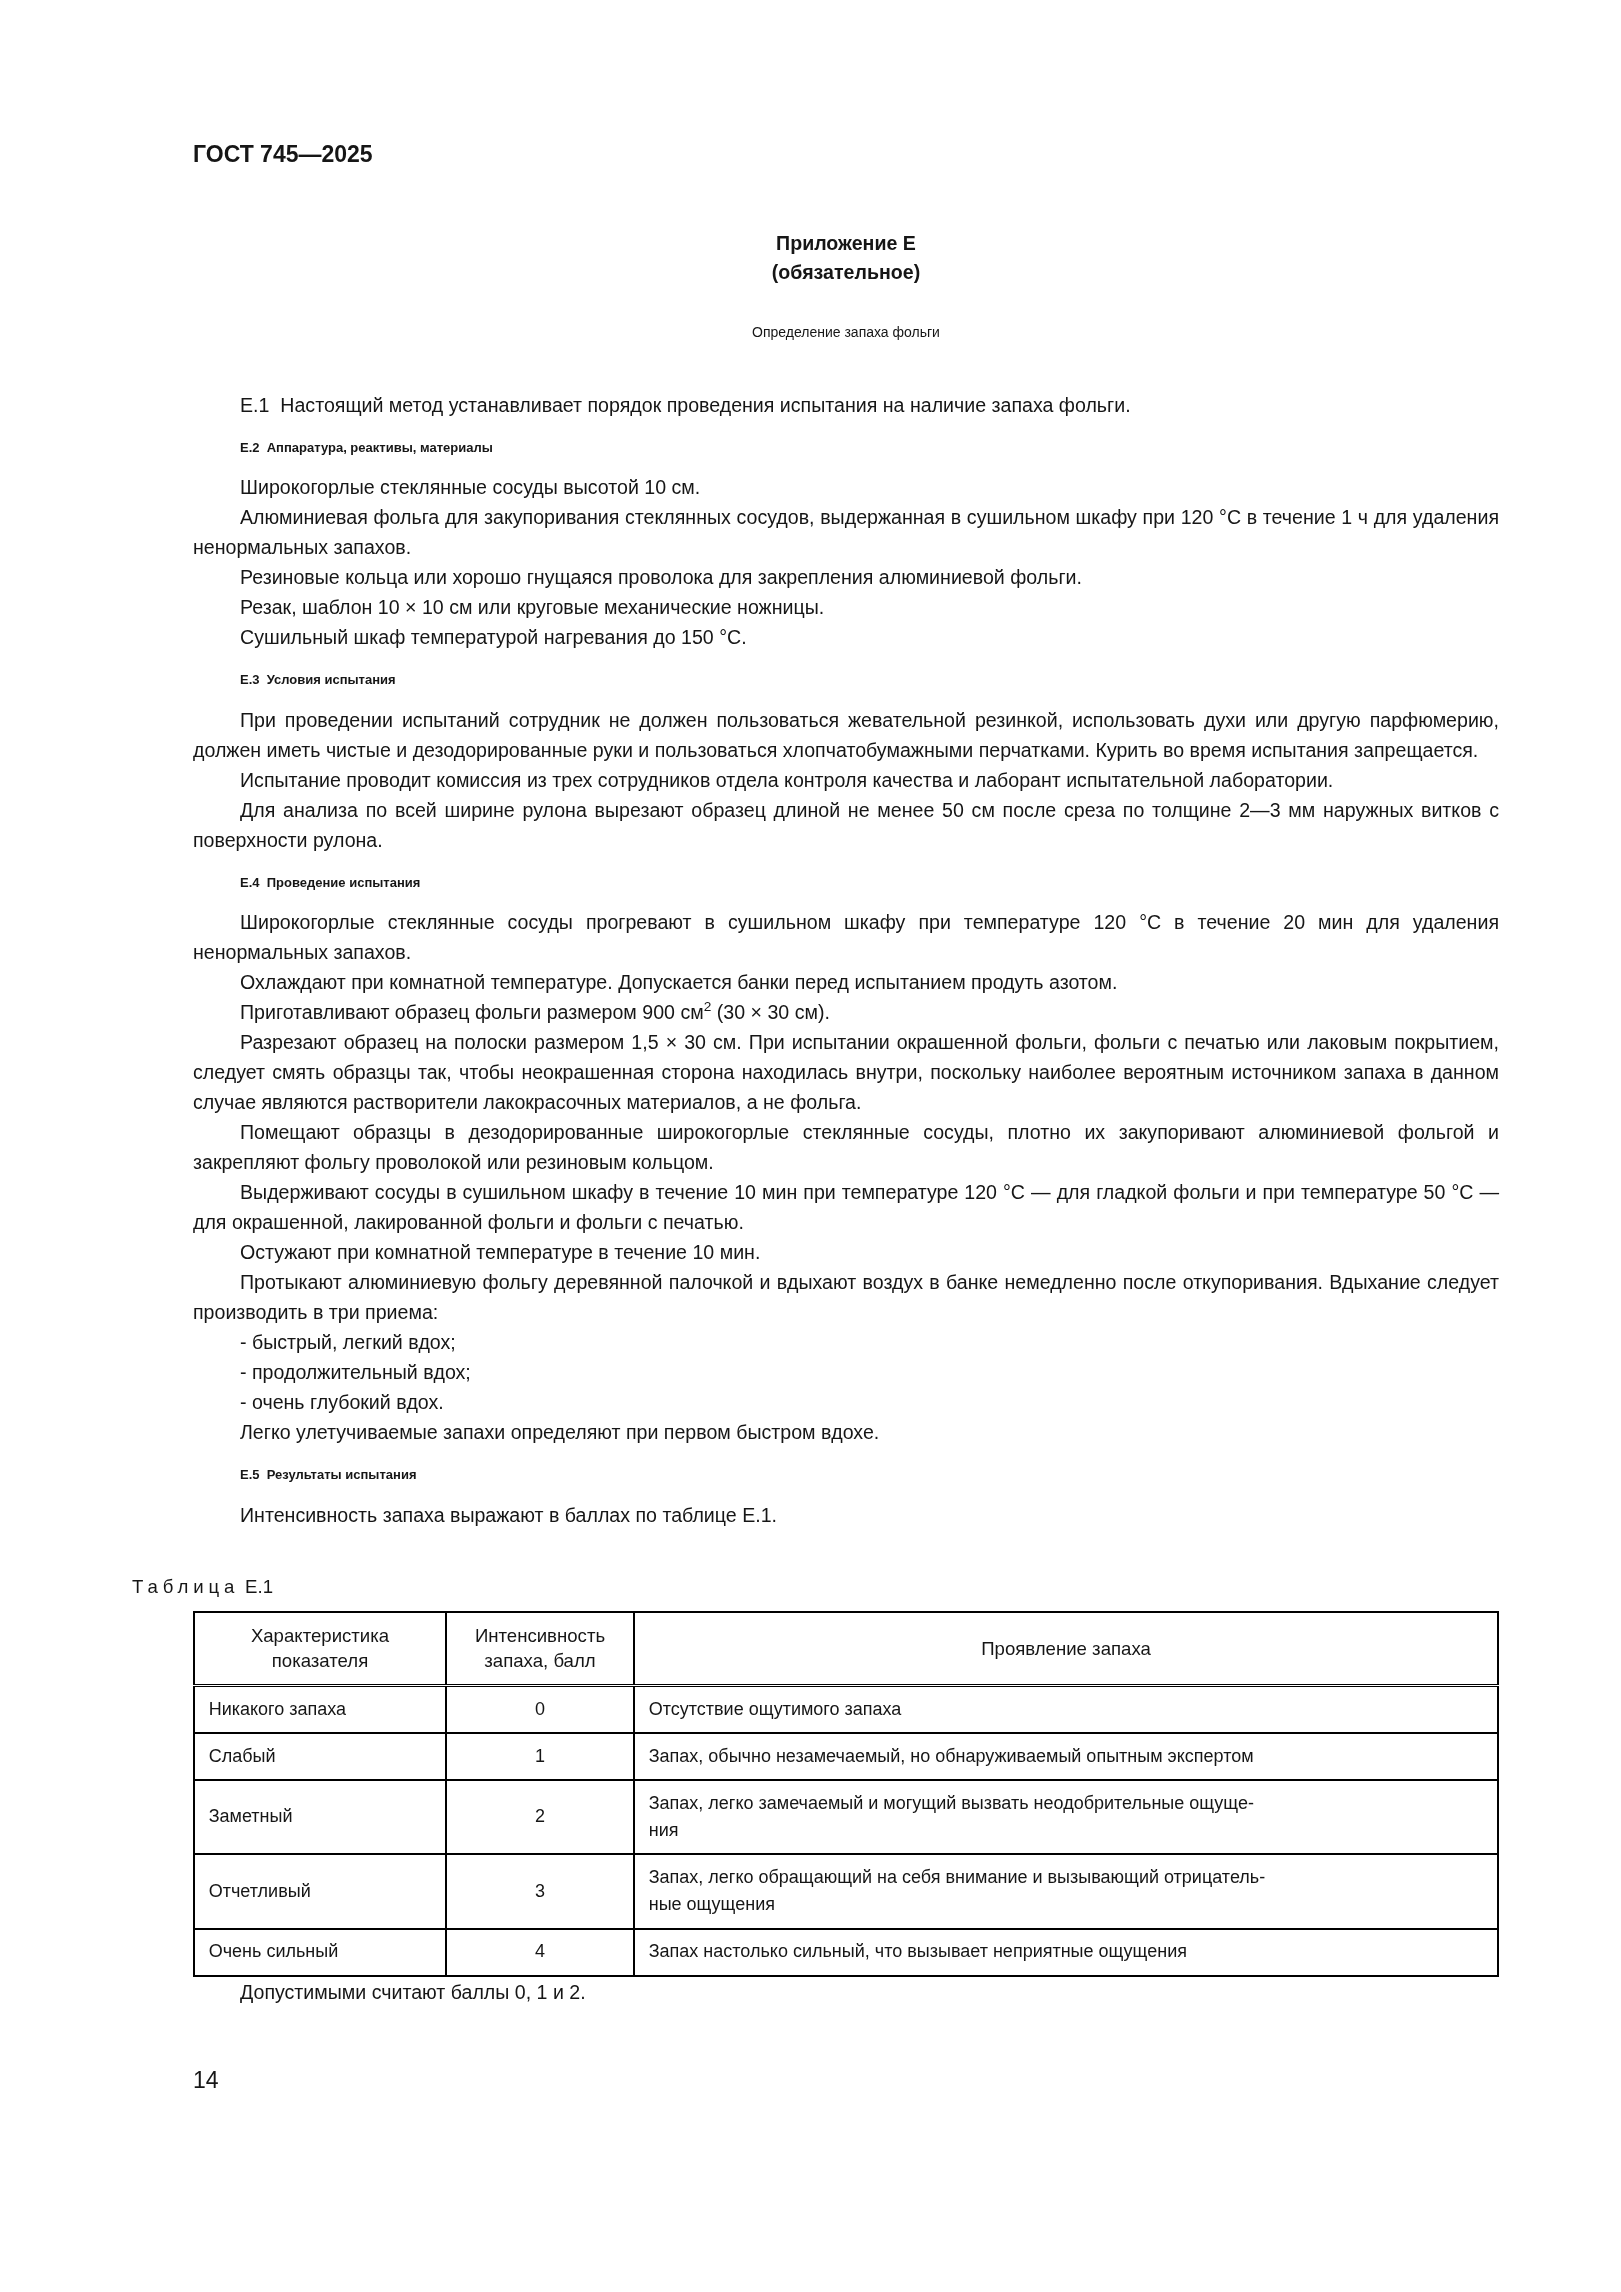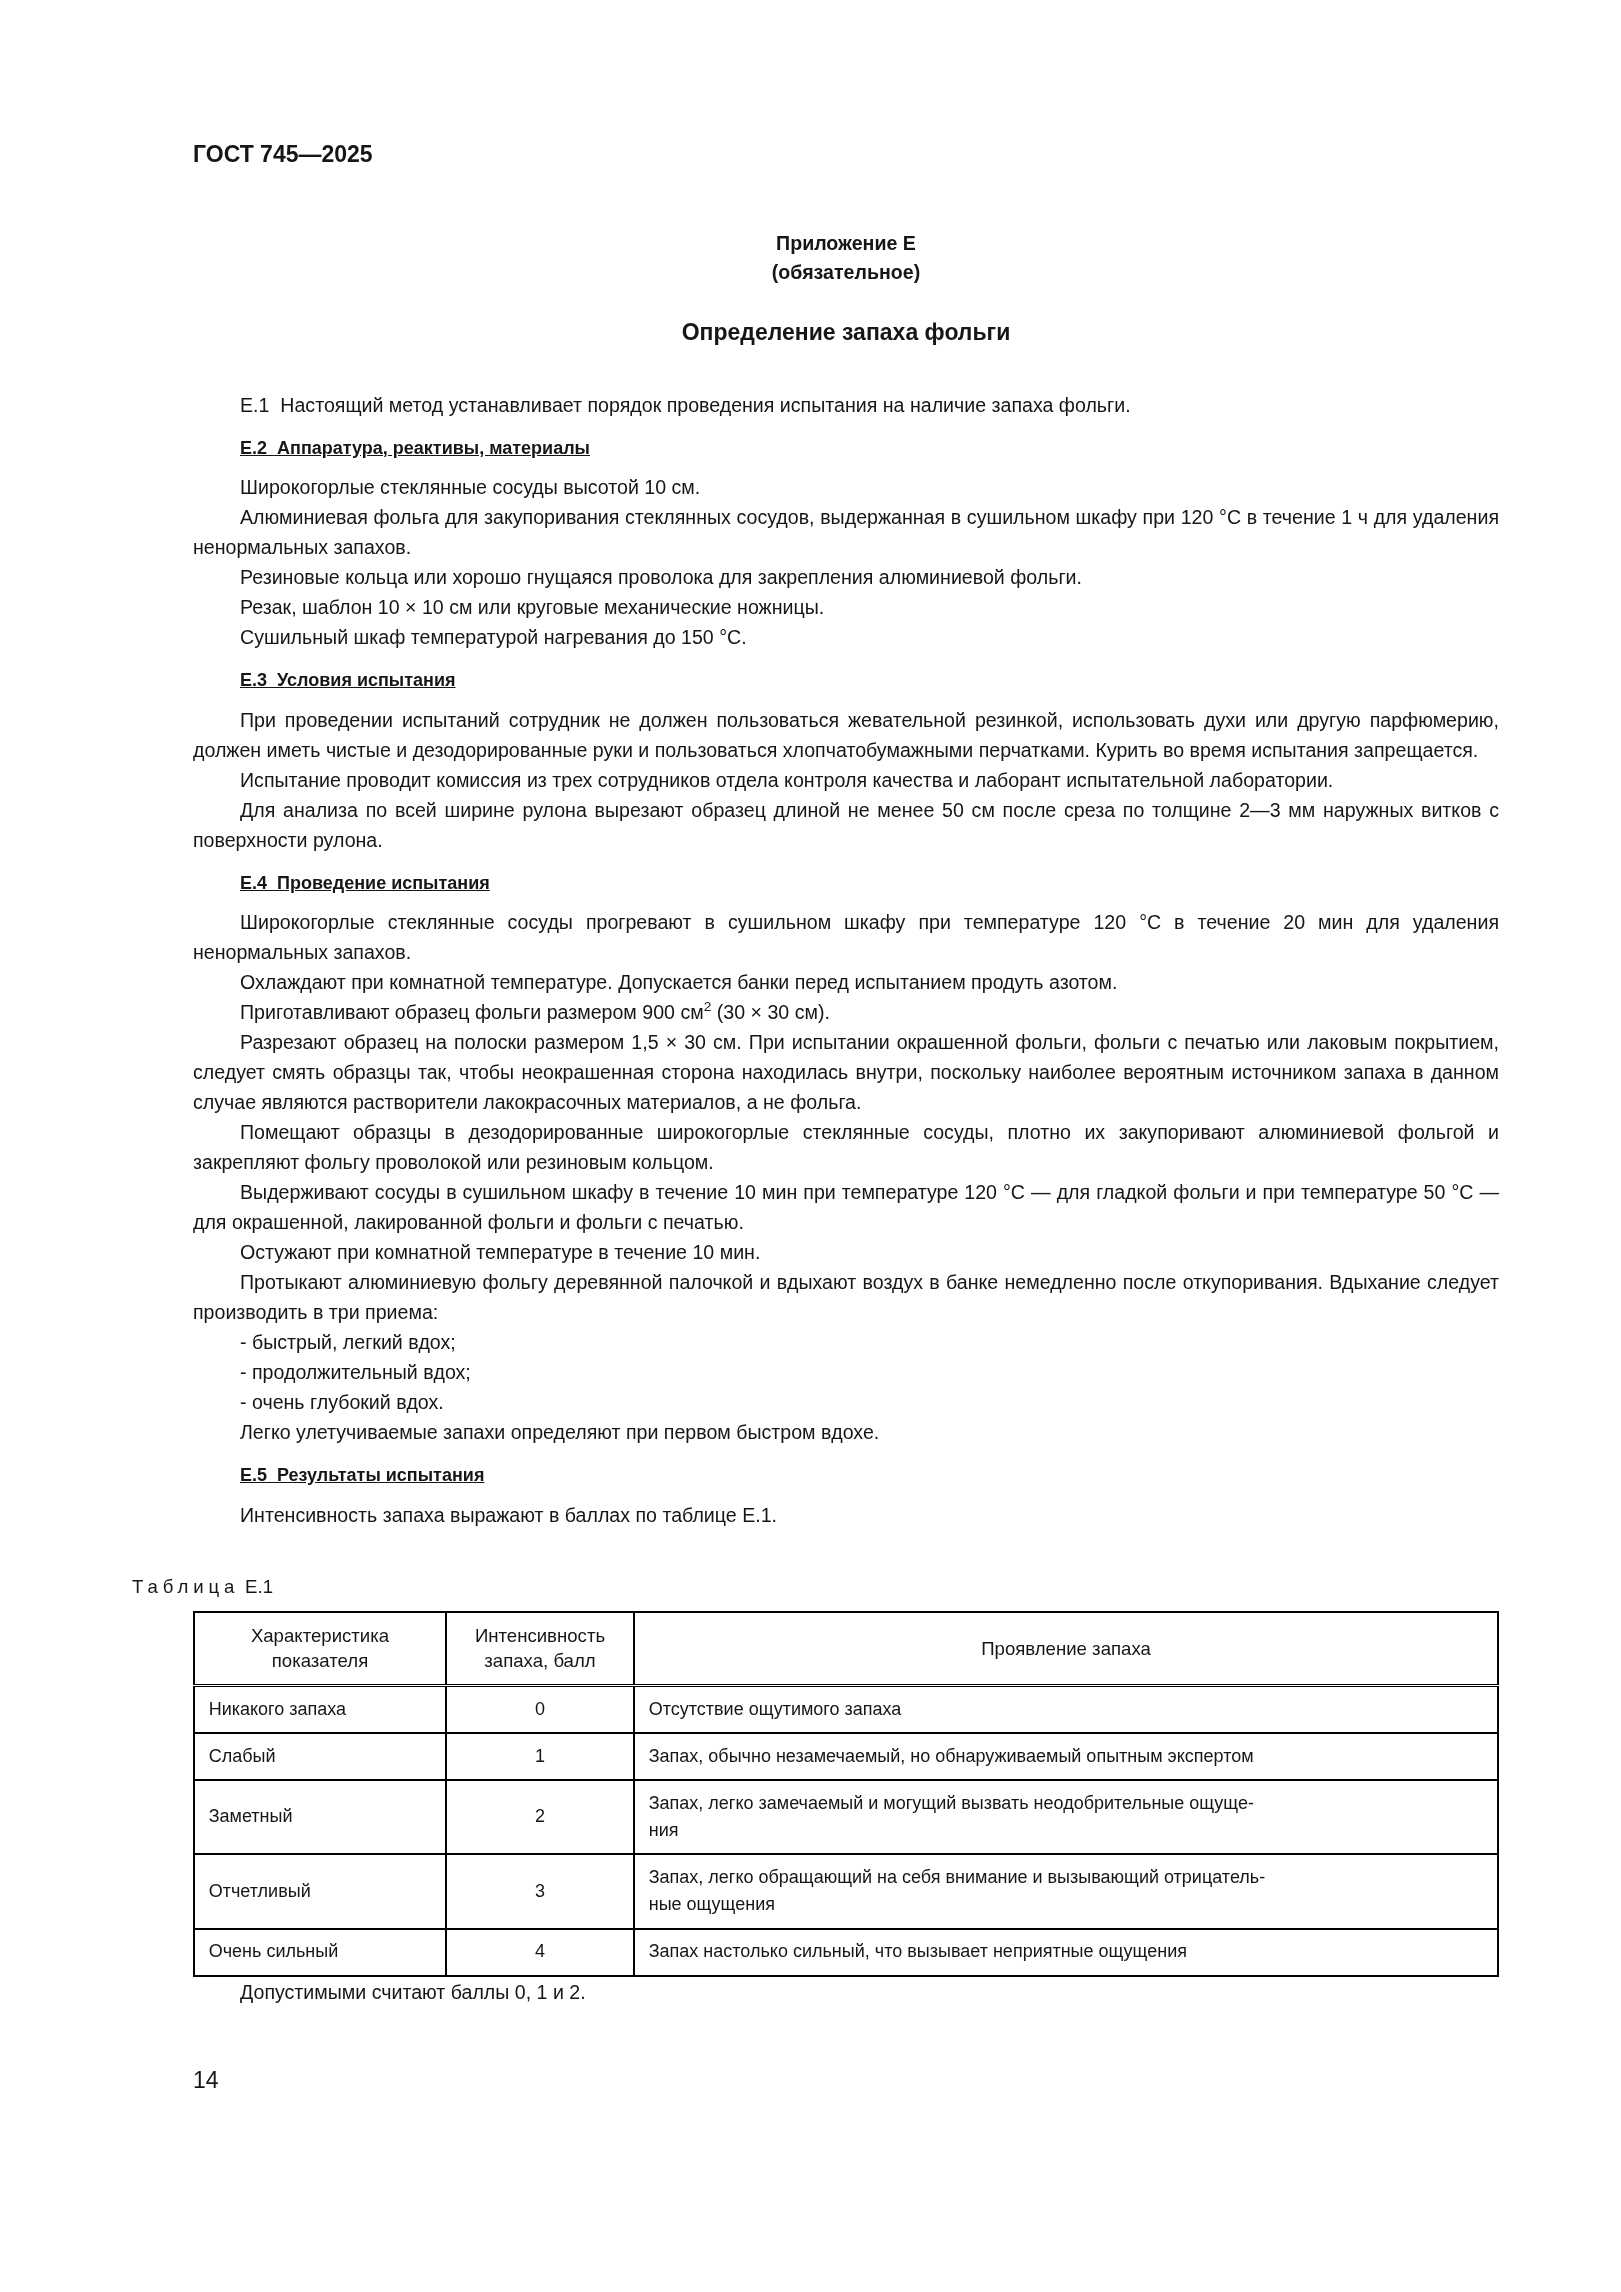--- a/index.html
+++ b/index.html
@@ -31,49 +31,48 @@
   .appendix-block {
     margin-top: 62px;
     text-align: center;
     font-weight: bold;
     font-size: 19.6px;
     line-height: 29px;
   }
   .appendix-title {
     margin-top: 33px;
     text-align: center;
-    font-weight: bold;
-    font-size: 23px;
+    font-weight: normal;
+    font-size: 14px;
     line-height: 25.5px;
   }
   .body-text {
     margin-top: 45px;
     font-size: 19.6px;
     line-height: 30px;
     text-align: justify;
   }
   p.para {
     margin: 0;
     text-indent: 47px;
     white-space: pre-wrap;
   }
   p.dash-item {
     margin: 0;
     text-indent: 47px;
     text-align: left;
   }
   h2.sect {
-    font-size: 18px;
+    font-size: 13px;
     line-height: 30px;
     font-weight: bold;
     margin: 12.7px 0 9.8px 0;
     text-indent: 47px;
     text-align: left;
     white-space: pre-wrap;
-    text-decoration: underline;
   }
   .tbl-caption {
     margin: 45px 0 12.7px -61px;
     font-size: 18.6px;
     line-height: 23.5px;
     text-align: left;
   }
   .tbl-caption .spaced-word {
     letter-spacing: 4.9px;
   }

